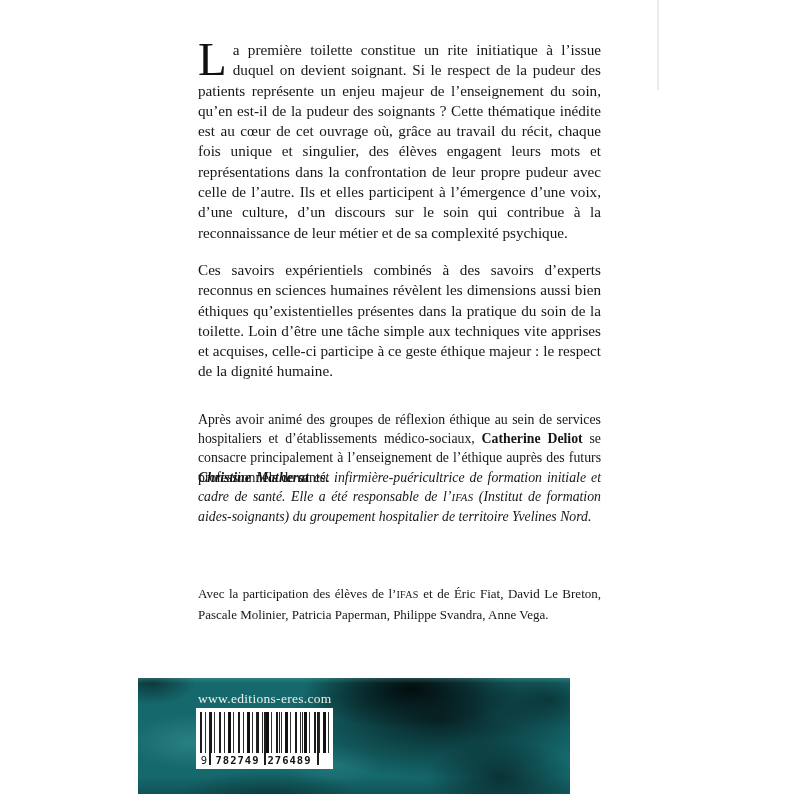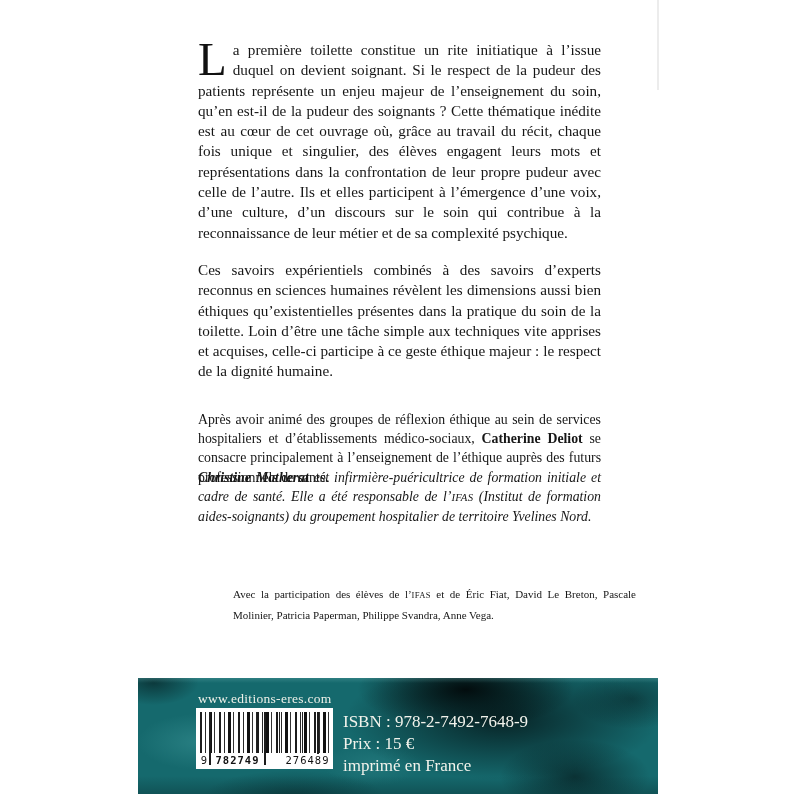--- a/index.html
+++ b/index.html
@@ -25,21 +25,21 @@
     text-align: justify;
     color: #161616;
     margin: 0;
   }
   .para.main { font-size: 15.2px; line-height: 20.3px; }
   .para.small { font-size: 13.8px; line-height: 19.2px; }
   #p1   { top: 40px;  }
   #p2   { top: 260px; }
   #bio1 { top: 410px; }
   #bio2 { top: 468px; font-style: italic; }
-  #part { top: 584px; font-size: 11px; line-height: 20.4px; margin-left: 35px; }
+  #part { top: 584px; font-size: 13px; line-height: 20.4px; }
   .dropcap {
     float: left;
     font-size: 47px;
     line-height: 34px;
     padding: 2px 6px 0 0;
     font-weight: normal;
     color: #111;
   }
   .bold-name { font-weight: bold; }
   .sc { font-size: 0.78em; letter-spacing: 0.3px; }
@@ -47,21 +47,21 @@
   .edge-line {
     position: absolute;
     left: 657px; top: 0;
     width: 2px; height: 90px;
     background: #ececec;
   }
   
   .band {
     position: absolute;
     left: 138px; top: 678px;
-    width: 520px; height: 116px;
+    width: 432px; height: 116px;
     background-color: #15696d;
     background-image:
       linear-gradient(180deg, rgba(140,205,205,0.22), rgba(140,205,205,0) 5px),
       linear-gradient(0deg, rgba(5,25,27,0.28), rgba(5,25,27,0) 18px),
       radial-gradient(ellipse 150px 55px at 63% 10%, rgba(2,9,10,0.95), rgba(2,9,10,0) 72%),
       radial-gradient(ellipse 210px 80px at 70% 36%, rgba(3,13,15,0.75), rgba(3,13,15,0) 75%),
       radial-gradient(ellipse 100px 50px at 84% 85%, rgba(3,13,15,0.60), rgba(3,13,15,0) 75%),
       radial-gradient(ellipse 60px 30px at 3% 4%, rgba(4,18,20,0.55), rgba(4,18,20,0) 75%),
       radial-gradient(ellipse 120px 35px at 30% 102%, rgba(4,20,22,0.40), rgba(4,20,22,0) 75%),
       radial-gradient(ellipse 80px 40px at 95% 18%, rgba(4,18,20,0.45), rgba(4,18,20,0) 75%),
@@ -122,21 +122,21 @@
     position: absolute;
     top: 46px;
     font-family: "DejaVu Sans Mono", monospace;
     font-size: 10.5px;
     color: #111;
     background: #fff;
     text-align: center;
   }
   .bc-d9 { left: 3px;  width: 10px; }
   .bc-g1 { left: 17px; width: 49px; letter-spacing: 1px; font-weight: bold; }
-  .bc-g2 { left: 88px; width: 47px; letter-spacing: 1px; }
+  .bc-g2 { left: 70px; width: 47px; letter-spacing: 1px; font-weight: bold; }
 </style>
 </head>
 <body>
 
 <div class="page">
 
   <div class="edge-line"></div>
 
   <p class="para main" id="p1">
     <span class="dropcap">L</span><span>a première toilette constitue un rite initiatique à l’issue duquel on devient soignant. Si le respect de la pudeur des patients représente un enjeu majeur de l’enseignement du soin, qu’en est-il de la pudeur des soignants ? Cette thématique inédite est au cœur de cet ouvrage où, grâce au travail du récit, chaque fois unique et singulier, des élèves engagent leurs mots et représentations dans la confrontation de leur propre pudeur avec celle de l’autre. Ils et elles participent à l’émergence d’une voix, d’une culture, d’un discours sur le soin qui contribue à la reconnaissance de leur métier et de sa complexité psychique.</span>
@@ -163,21 +163,16 @@
     <div class="barcode-box">
       <div class="bc-bars"></div>
       <div class="bc-guard g-left"></div>
       <div class="bc-guard g-center"></div>
       <div class="bc-guard g-right"></div>
       <span class="bc-digit bc-d9">9</span>
       <span class="bc-digit bc-g1">782749</span>
       <span class="bc-digit bc-g2">276489</span>
     </div>
 
-    <div class="imprint">
-      <div>ISBN : 978-2-7492-7648-9</div>
-      <div>Prix : 15 €</div>
-      <div>imprimé en France</div>
-    </div>
 
   </div>
 
 </div>
 
 </body></html>

